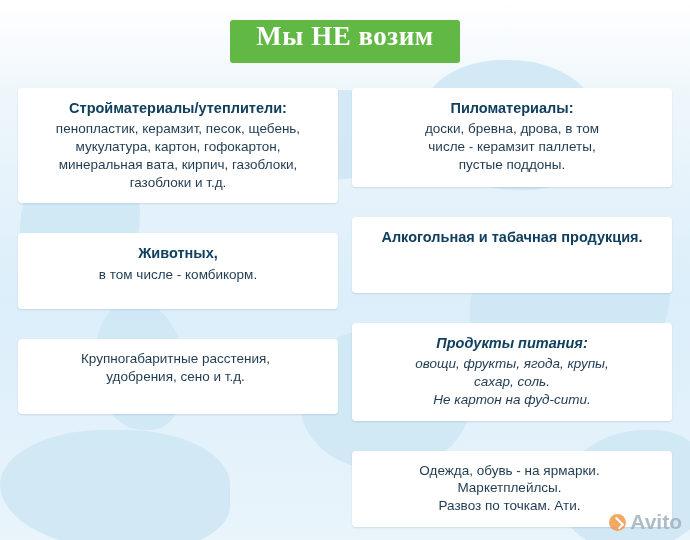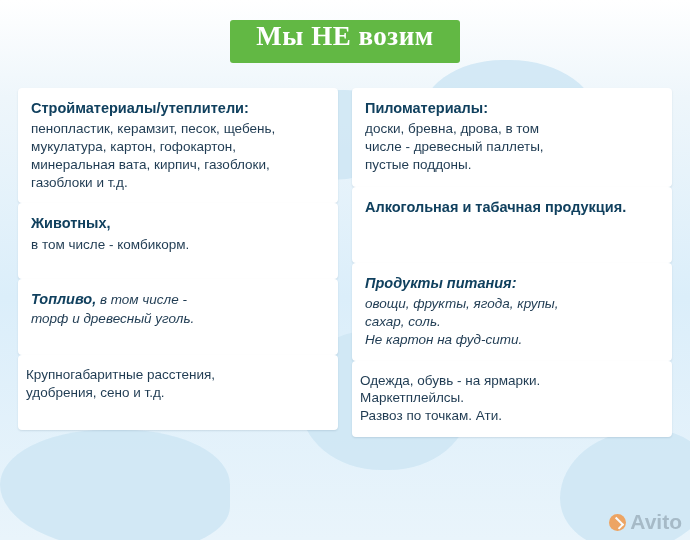--- a/index.html
+++ b/index.html
@@ -61,21 +61,22 @@
     top: 88px;
     left: 18px;
     width: 654px;
     display: flex;
     gap: 14px;
   }
   .col {
     width: 320px;
     display: flex;
     flex-direction: column;
-    gap: 0;
+    gap: 30px;
+    text-align: center;
   }
   .card {
     background: #ffffff;
     border-radius: 4px;
     padding: 11px 13px 12px 13px;
     box-shadow: 0 1px 2px rgba(20,60,90,0.13);
     color: #1f3b52;
     font-size: 13.5px;
     line-height: 1.32;
     box-sizing: border-box;
@@ -164,38 +165,34 @@
         <span class="line">мукулатура, картон, гофокартон,</span>
         <span class="line">минеральная вата, кирпич, газоблоки,</span>
         <span class="line">газоблоки и т.д.</span>
       </div>
 
       <div class="card h-b">
         <span class="head">Животных,</span>
         <span class="line">в том числе - комбикорм.</span>
       </div>
 
-      <div class="card h-c">
-        <span class="head inline">Топливо,</span><span class="body inline"> в том числе -</span>
-        <span class="line">торф и древесный уголь.</span>
-      </div>
 
       <div class="card h-d">
         <span class="line">Крупногабаритные расстения,</span>
         <span class="line">удобрения, сено и т.д.</span>
       </div>
 
     </div>
 
     <div class="col">
 
       <div class="card h-a">
         <span class="head">Пиломатериалы:</span>
         <span class="line">доски, бревна, дрова, в том</span>
-        <span class="line">числе - древесный паллеты,</span>
+        <span class="line">числе - керамзит паллеты,</span>
         <span class="line">пустые поддоны.</span>
       </div>
 
       <div class="card h-b">
         <span class="head">Алкогольная и табачная продукция.</span>
       </div>
 
       <div class="card h-c">
         <span class="head">Продукты питания:</span>
         <span class="line">овощи, фрукты, ягода, крупы,</span>

